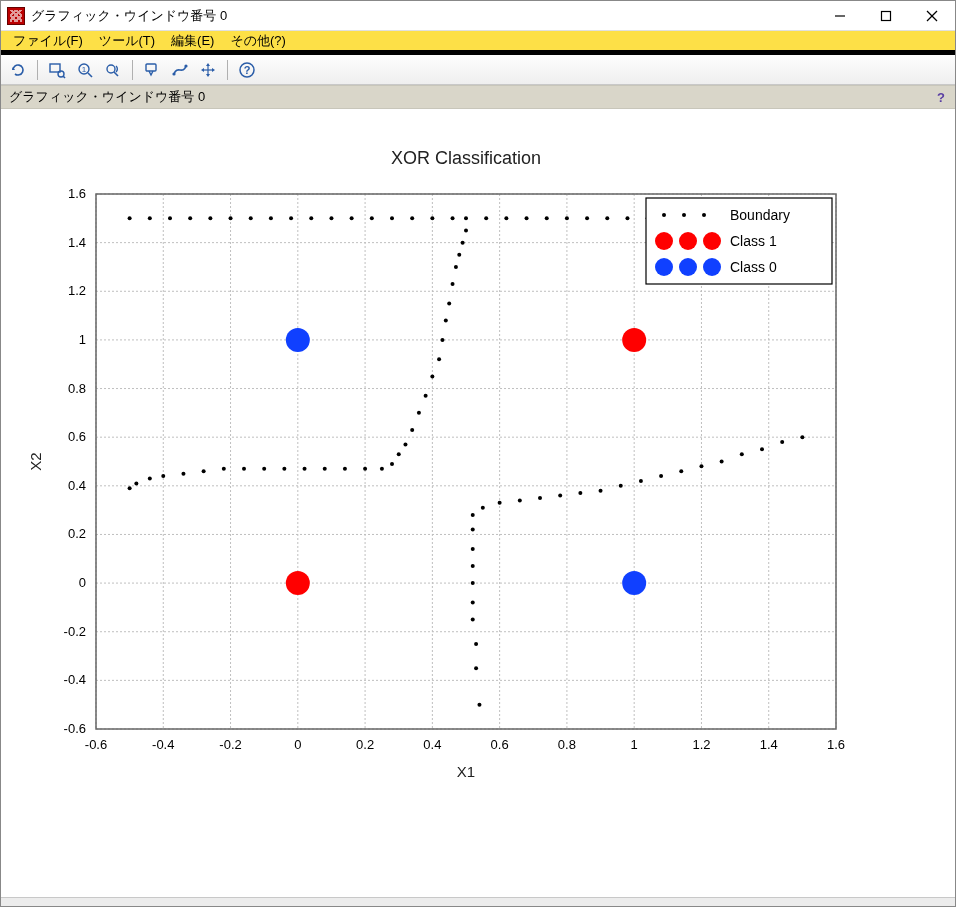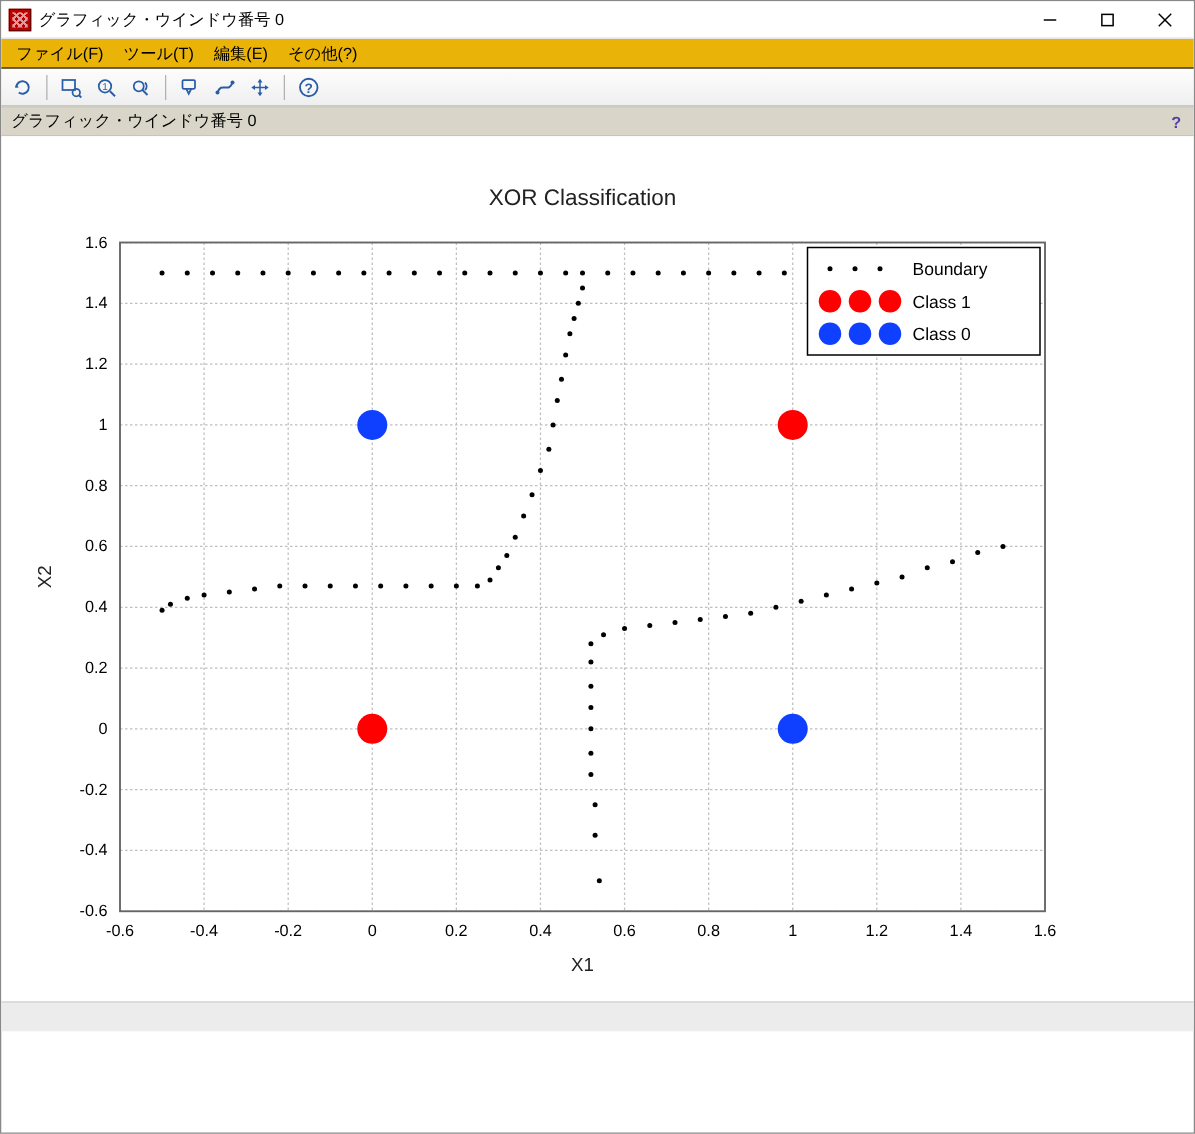--- a/index.html
+++ b/index.html
@@ -42,22 +42,22 @@
   .win-btn {
     width: 46px; height: 100%;
     display: flex; align-items: center; justify-content: center;
     cursor: pointer;
   }
   .menubar {
     height: 24px;
     display: flex;
     align-items: center;
     padding: 0 4px;
-    border-bottom: 1px solid #000000;
-    background: #eab308;
+    border-bottom: 5px solid #000000;
+    background: #fde047;
   }
   .menu-item {
     padding: 2px 8px;
     cursor: pointer;
   }
   .toolbar {
     height: 30px;
     display: flex;
     align-items: center;
     padding: 0 4px;
@@ -88,21 +88,21 @@
     position: relative;
   }
   .infobar .help-q {
     position: absolute; right: 10px;
     color: #5a3ea3; font-weight: bold;
     cursor: pointer;
   }
   .plot-region {
     position: relative;
     width: 100%;
-    height: 692px;
+    height: 788px;
     background: #fff;
   }
   svg.chart { display: block; }
   .chart-title {
     font-size: 18px;
     fill: #222;
     text-anchor: middle;
     font-family: Arial, sans-serif;
   }
   .axis-label {

